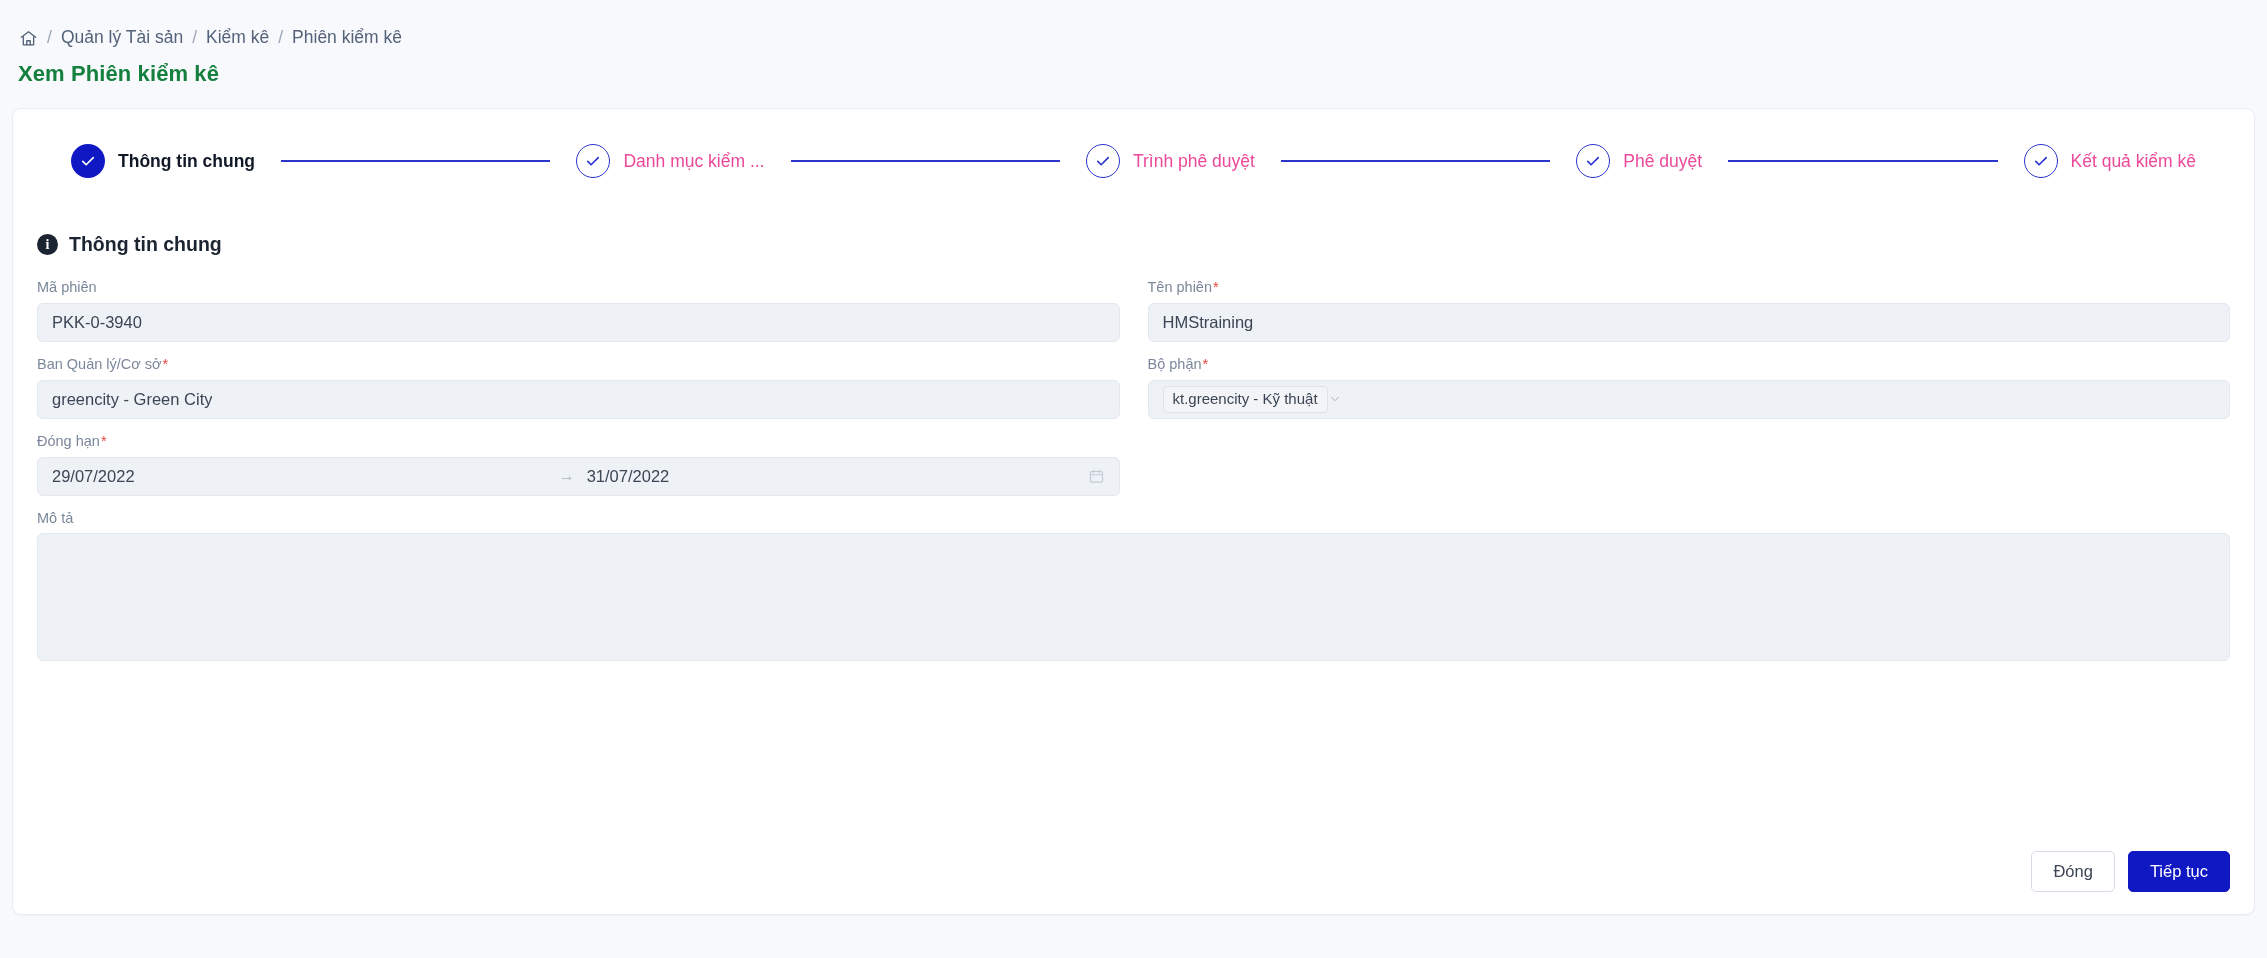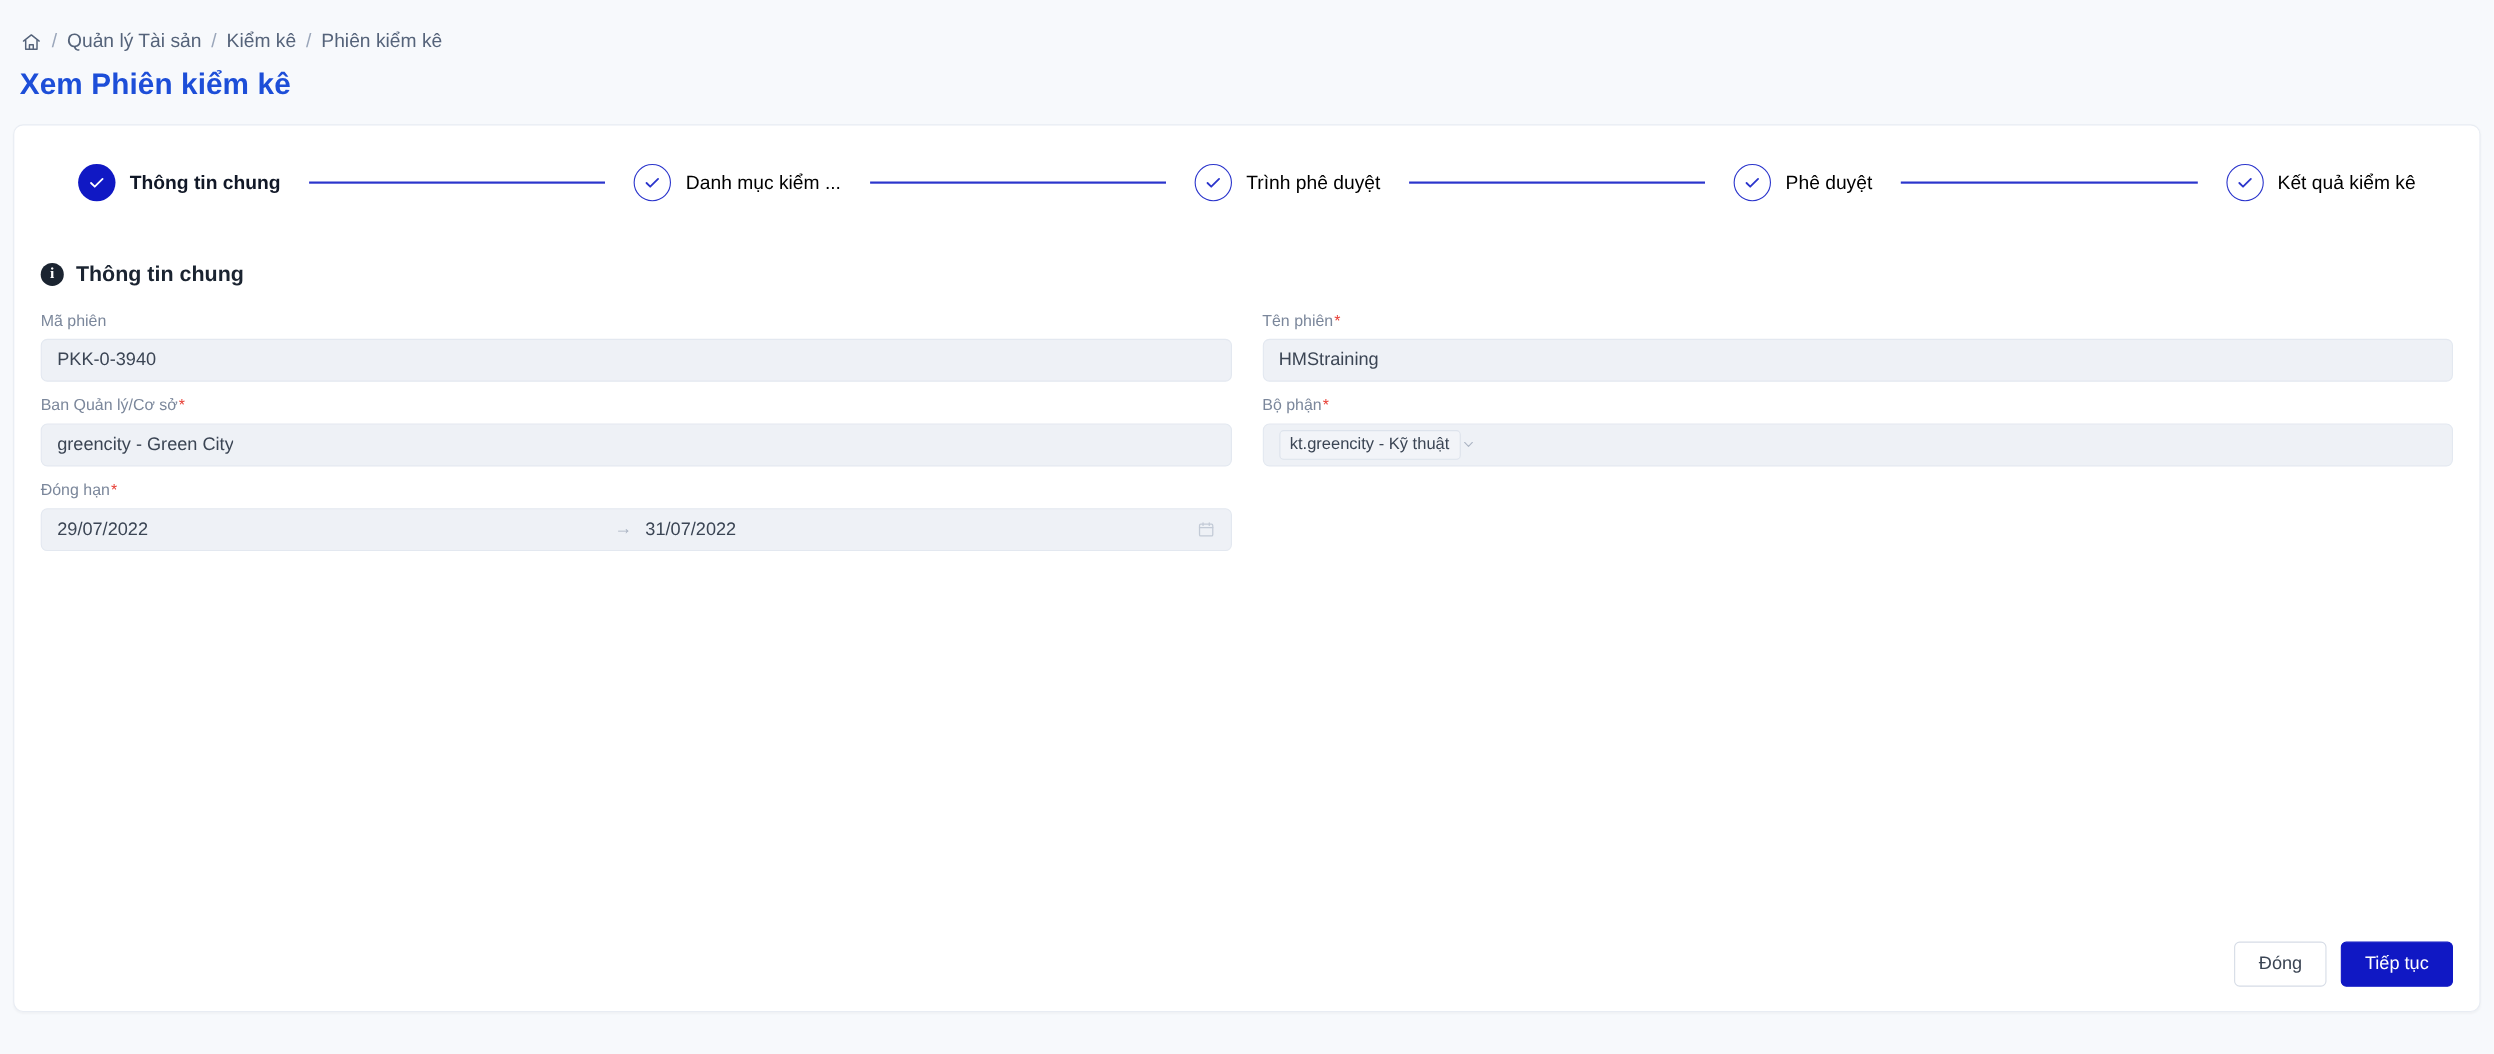--- a/index.html
+++ b/index.html
@@ -21,23 +21,23 @@
   }
   .breadcrumb .crumb { color: #55637a; cursor: pointer; white-space: nowrap; }
   .breadcrumb .crumb.current { color: #55637a; }
   .breadcrumb .sep { color: #9aa6ba; }
   .home-icon { display: inline-flex; align-items: center; justify-content: center;
                width: 20px; height: 20px; color: #55637a; }
   .home-icon svg { width: 19px; height: 19px; display: block; }
 
   .page-title {
     margin-top: 13px;
-    font-size: 27px;
+    font-size: 22px;
     font-weight: 700;
-    color: #1d4ed8;
+    color: #15803d;
     letter-spacing: .1px;
   }
 
   
   .card {
     position: relative;
     margin: 21px 12px 0 12px;
     background: #ffffff;
     border: 1px solid #e8ecf3;
     border-radius: 9px;
@@ -55,21 +55,21 @@
   .step-circle {
     width: 34px; height: 34px; border-radius: 50%;
     display: flex; align-items: center; justify-content: center;
     flex: 0 0 auto;
   }
   .step-circle.done { background: #1018c4; }
   .step-circle.done svg { stroke: #ffffff; }
   .step-circle.todo { background: #ffffff; border: 1.6px solid #2b35cc; }
   .step-circle.todo svg { stroke: #2b35cc; }
   .step-circle svg { width: 18px; height: 18px; fill: none; stroke-width: 2.2; }
-  .step-label { font-size: 17.5px; color: #000000; white-space: nowrap; }
+  .step-label { font-size: 17.5px; color: #ec4899; white-space: nowrap; }
   .step.active .step-label { color: #111827; font-weight: 700; }
   .step-line { flex: 1 1 auto; height: 1.6px; background: #2b35cc; margin: 0 26px; min-width: 40px; }
 
   
   .section-head {
     display: flex; align-items: center; gap: 11px;
     padding: 20px 0 0 24px;
     margin-bottom: 22px;
   }
   .info-icon {
@@ -300,20 +300,28 @@
                 <path d="M3.5 9.5h17"></path>
                 <path d="M8 3.2v3.4"></path>
                 <path d="M16 3.2v3.4"></path>
             </svg>
           </span>
         </div>
       </div>
       <div class="form-col"></div>
     </div>
 
+    <div class="form-row">
+      <div class="form-col full">
+        <label class="field-label">
+          <span>Mô tả</span>
+        </label>
+        <div class="textarea-box" title=""></div>
+      </div>
+    </div>
 
   </div>
 
   <div class="card-footer">
     <button class="btn btn-secondary">Đóng</button>
     <button class="btn btn-primary">Tiếp tục</button>
   </div>
 
 </div>
 

